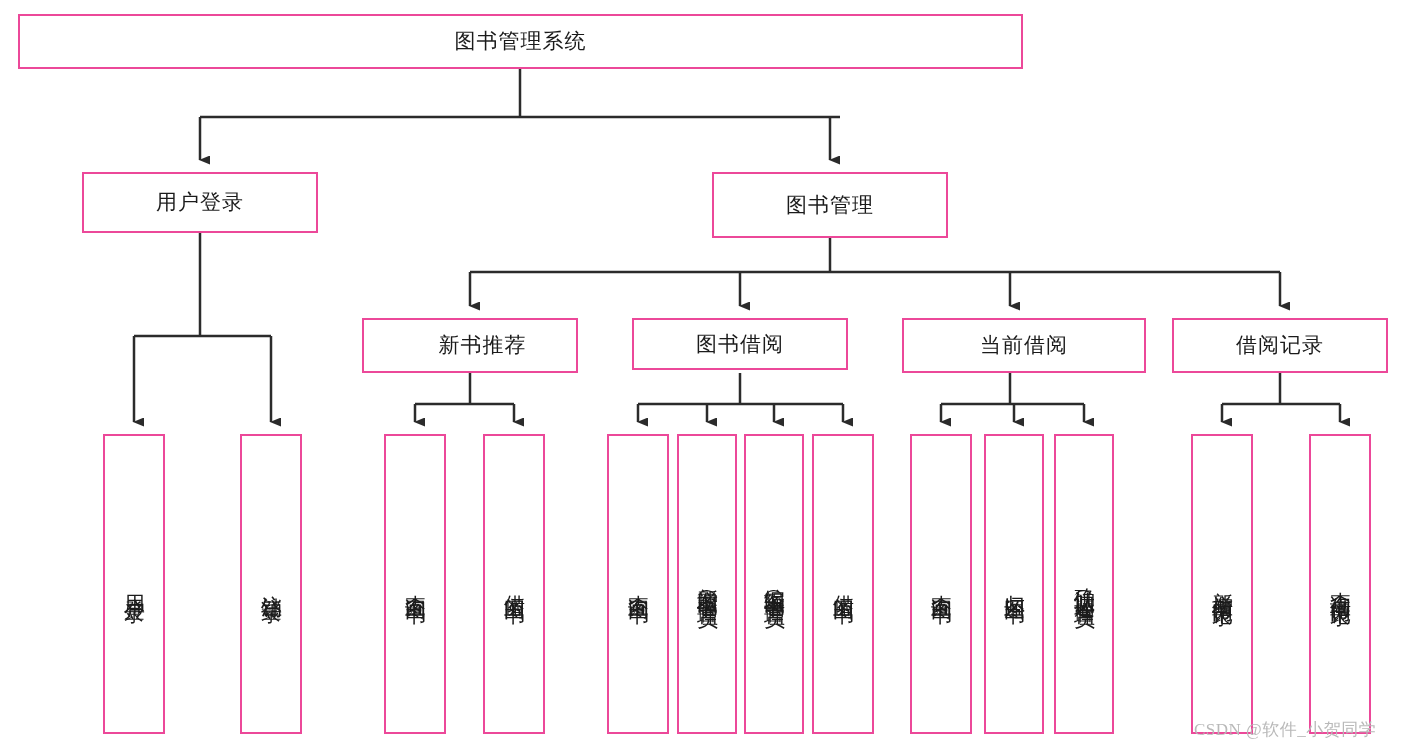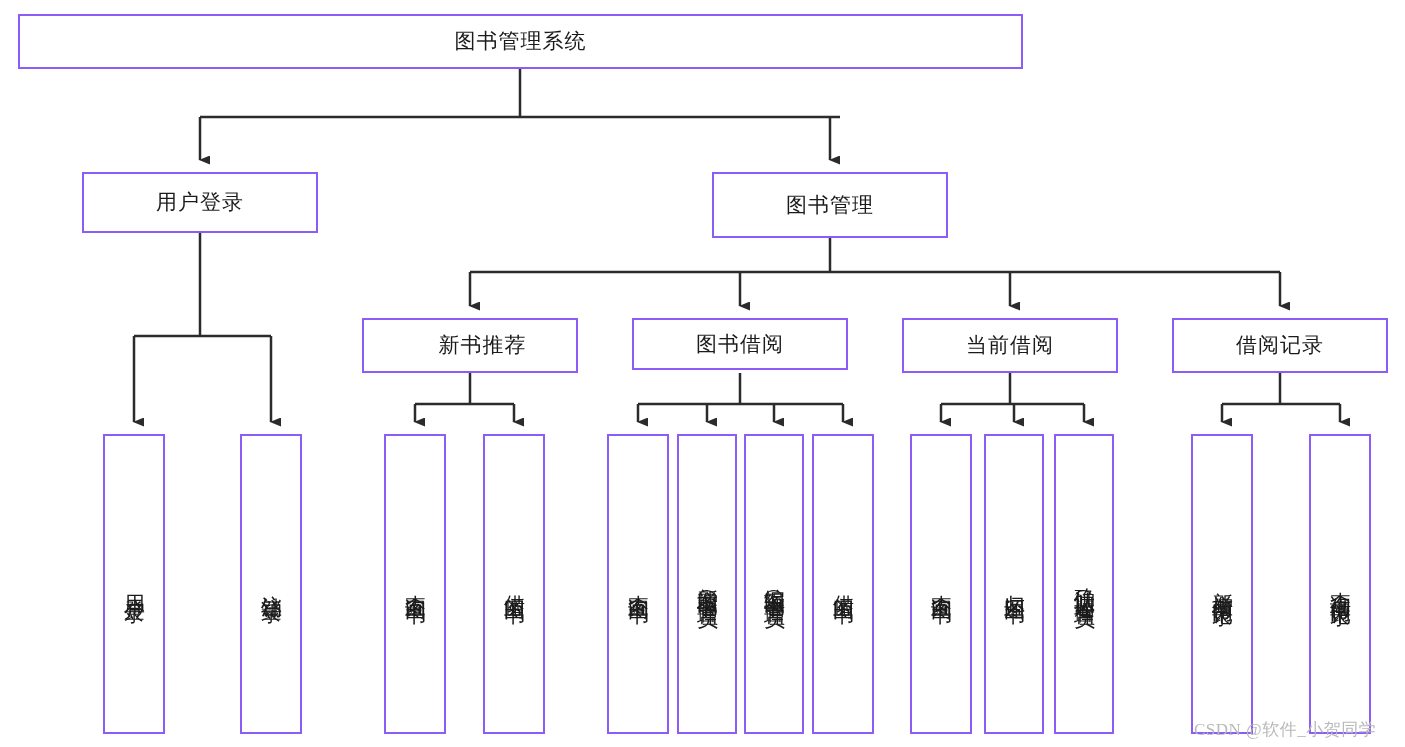--- a/index.html
+++ b/index.html
@@ -20,21 +20,21 @@
   #edges {
     position: absolute;
     left: 0;
     top: 0;
     width: 1405px;
     height: 747px;
   }
   .node {
     position: absolute;
     box-sizing: border-box;
-    border: 2px solid #8b5cf6;
+    border: 2px solid #ec4899;
     background: #ffffff;
     display: flex;
     align-items: center;
     justify-content: center;
     color: #1b1b1b;
     z-index: 2;
   }
   .node.root {
     border-width: 2px;
   }
@@ -133,21 +133,21 @@
   <div class="node" style="left:712px;top:172px;width:236px;height:66px;">
     <span class="node-label">图书管理</span>
   </div>
 
   <div class="node" style="left:362px;top:318px;width:216px;height:55px;padding-left:25px;">
     <span class="node-label">新书推荐</span>
   </div>
   <div class="node" style="left:632px;top:318px;width:216px;height:52px;">
     <span class="node-label">图书借阅</span>
   </div>
-  <div class="node" style="left:902px;top:318px;width:216px;height:55px;">
+  <div class="node" style="left:902px;top:318px;width:244px;height:55px;">
     <span class="node-label">当前借阅</span>
   </div>
   <div class="node" style="left:1172px;top:318px;width:216px;height:55px;align-items:center;">
     <span class="node-label">借阅记录</span>
   </div>
 
   <div class="node leaf" style="left:103px;top:434px;width:62px;height:300px;">
     <span class="node-label">用户登录</span>
   </div>
   <div class="node leaf" style="left:240px;top:434px;width:62px;height:300px;">

